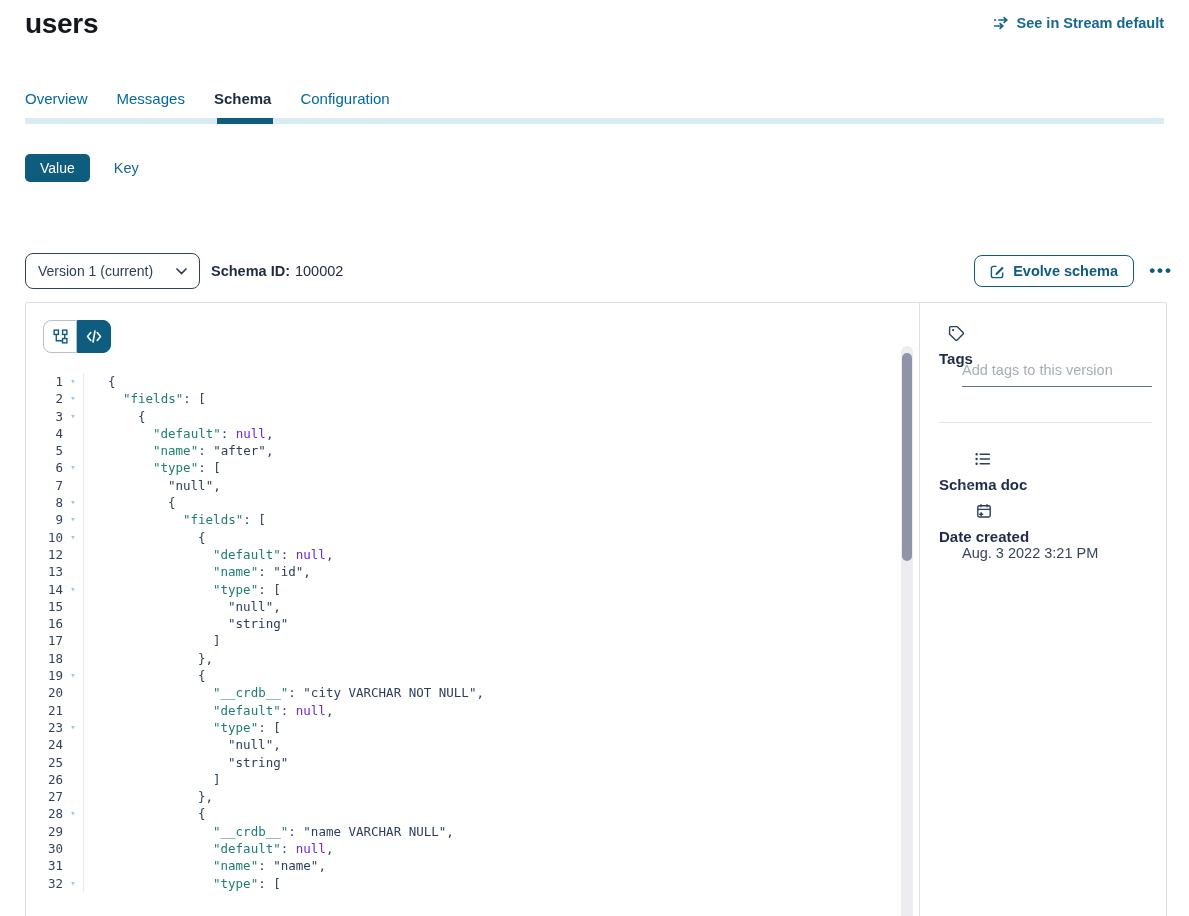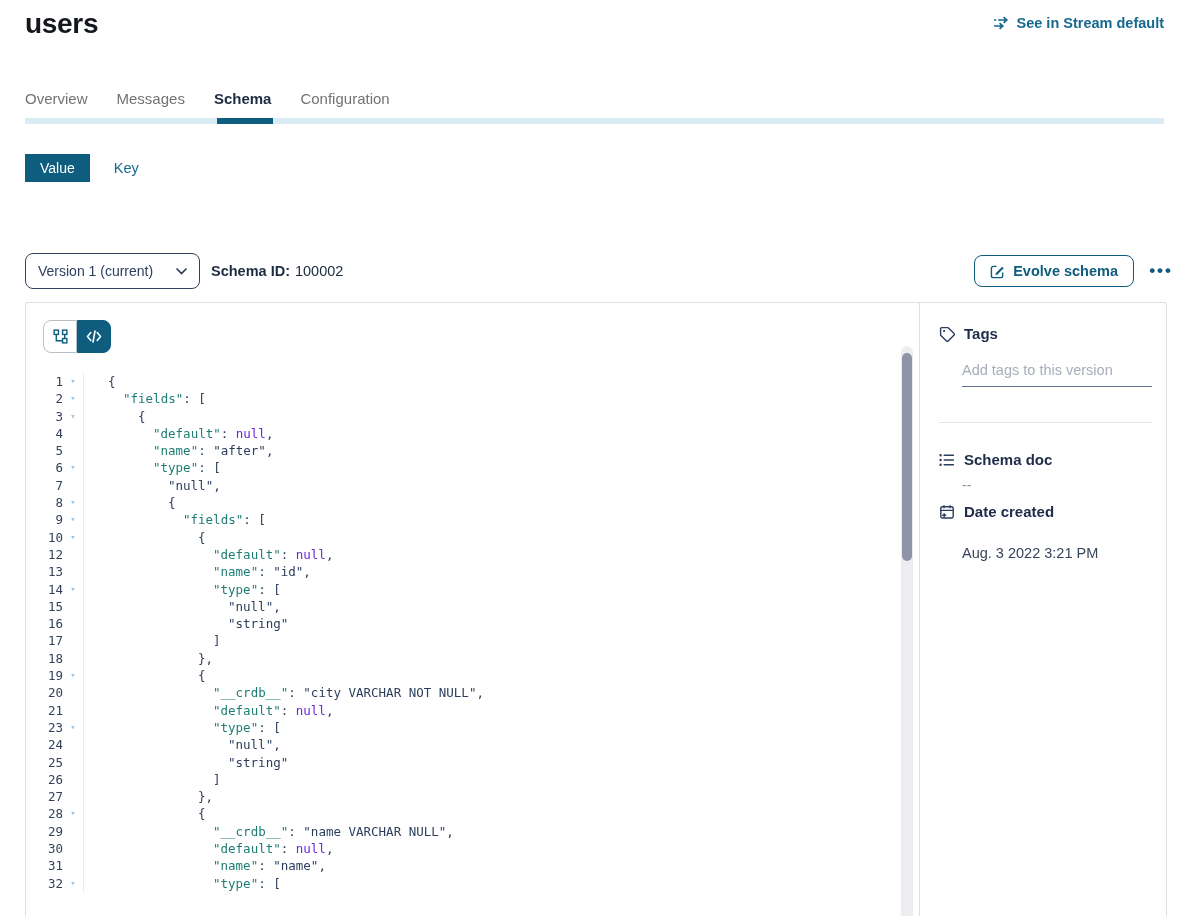--- a/index.html
+++ b/index.html
@@ -9,29 +9,29 @@
 
   
   .title { position:absolute; left:25px; top:8px; font-size:28px; font-weight:700;
     color:#14171c; letter-spacing:-0.3px; }
   .lineage-link { position:absolute; right:25px; top:15px; display:flex; align-items:center;
     gap:7px; color:#15688e; font-size:14.5px; font-weight:700; cursor:pointer; }
   .lineage-link svg { display:block; }
 
   
   .tabs { position:absolute; left:25px; top:90px; display:flex; gap:29px; font-size:15px; }
-  .tab { color:#737373; cursor:pointer; font-weight:500; }
+  .tab { color:#0369a1; cursor:pointer; font-weight:500; }
   .tab.active { color:#1c2b41; font-weight:600; }
   .tab-strip { position:absolute; left:25px; top:118px; width:1139px; height:6px; background:#d9ecf4; }
   .tab-strip .seg { position:absolute; left:192px; top:0; width:56px; height:6px; background:#0e5c7e; }
 
   
   .vk { position:absolute; left:25px; top:154px; display:flex; align-items:center; gap:24px; }
   .vk-btn { background:#0e5c7e; color:#fff; font-size:14px; font-weight:500; border:none;
-    border-radius:0; padding:6px 15px; cursor:pointer; font-family:inherit; }
+    border-radius:5px; padding:6px 15px; cursor:pointer; font-family:inherit; }
   .vk-key { color:#15688e; font-size:14.5px; font-weight:500; cursor:pointer; }
 
   
   .meta { position:absolute; left:25px; top:220px; display:flex; gap:17px; font-size:14.5px; }
   .meta b { font-weight:700; color:#1c2b41; }
   .meta .lnk { color:#15688e; cursor:pointer; }
 
   
   .select { position:absolute; left:25px; top:253px; width:175px; height:36px;
     border:1px solid #33415c; border-radius:8px; display:flex; align-items:center;
@@ -74,21 +74,21 @@
   
   .scroll-track { position:absolute; left:875px; top:43px; bottom:2px; width:12px;
     background:#ececf1; border-radius:6px; }
   .scroll-thumb { position:absolute; left:1px; top:7px; width:10px; height:208px;
     background:#9094a8; border-radius:5px; cursor:pointer; }
 
   
   .sidebar { position:absolute; left:893px; top:0; width:248px; bottom:0;
     border-left:1px solid #dcdfe3; }
   .sb-head { position:absolute; left:19px; display:flex; align-items:center; gap:9px;
-    font-size:15px; font-weight:700; color:#1e2c49; }
+    font-size:15px; font-weight:700; color:#1e2c49;flex-direction:column; }
   .sb-head svg { color:#2c3e5d; flex:0 0 auto; }
   .tags-head { top:22px; }
   .tags-input { position:absolute; left:42px; top:55px; width:190px; border:none;
     border-bottom:1px solid #64718c; font-size:14.5px; padding:4px 0 8px 0; outline:none;
     color:#1c2b41; background:transparent; font-family:inherit; }
   .tags-input::placeholder { color:#a6adbb; }
   .sb-divider { position:absolute; left:19px; top:119px; width:213px; height:1px; background:#e3e5e9; }
   .doc-head { top:148px; }
   .doc-value { position:absolute; left:42px; top:174px; font-size:14.5px; color:#8b93a3; }
   .date-head { top:200px; }

